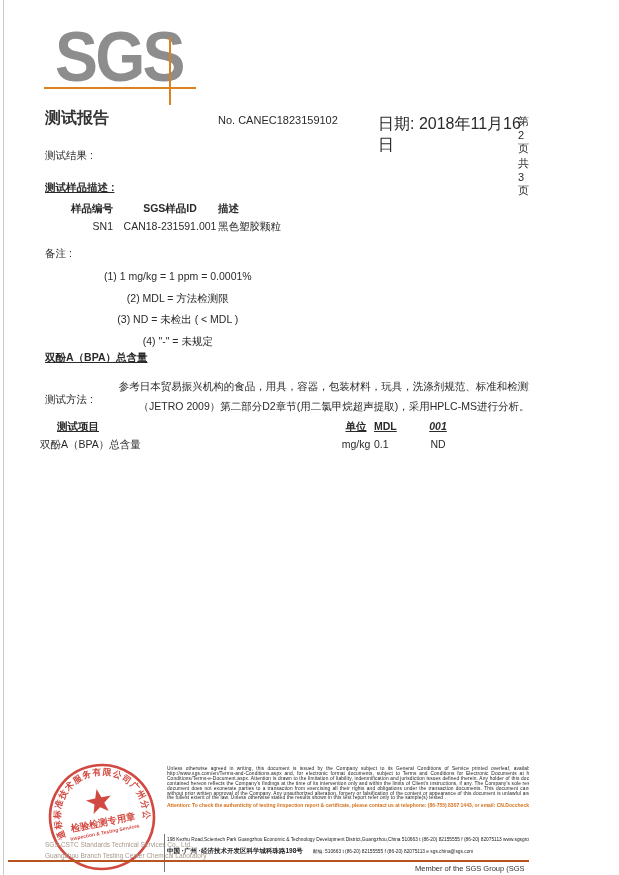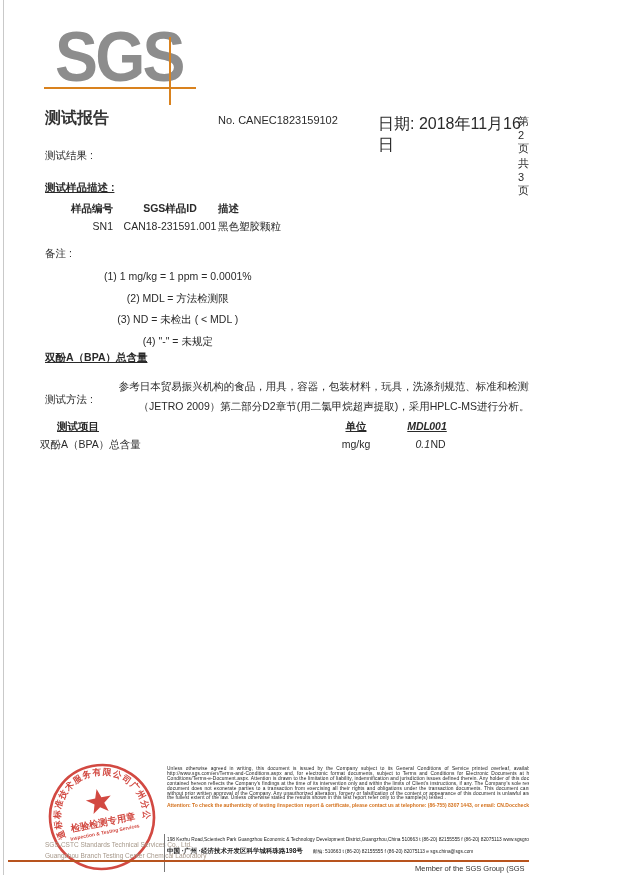--- a/index.html
+++ b/index.html
@@ -47,21 +47,21 @@
   .bpa-heading{left:45px;top:351px;}
   .method-label{left:45px;top:376px;margin-top:17px;}
   .method-text{left:104px;top:376px;width:460px;line-height:20px;}
 
   
   .bt-h{top:420px;}
   .bt-r{top:438px;}
   .bt-item-h{left:57px;}
   .bt-item{left:40px;}
   .bt-unit{left:335px;width:42px;text-align:center;}
-  .bt-mdl{left:390px;width:40px;text-align:right;font-style:italic;}
+  .bt-mdl{left:374px;width:40px;text-align:left;}
   .bt-val{left:417px;width:42px;text-align:center;}
 
   
   .stamp{left:46px;top:761px;width:112px;height:112px;transform:rotate(-11deg);opacity:.88;}
   .company{left:45px;top:839px;font-size:6.5px;line-height:11px;color:#a6988a;}
   .fineprint-col{left:167px;top:767px;width:438px;}
   .disclaimer{font-size:4.8px;line-height:4.9px;letter-spacing:.15px;text-align:justify;color:#222;}
   .attention{margin-top:2px;font-size:5px;line-height:5.4px;font-weight:700;color:#d4711c;}
   .addr1{left:167px;top:837px;width:440px;font-size:4.8px;color:#222;white-space:nowrap;}
   .addr2{left:167px;top:847px;width:440px;color:#222;white-space:nowrap;display:flex;align-items:baseline;gap:10px;}

